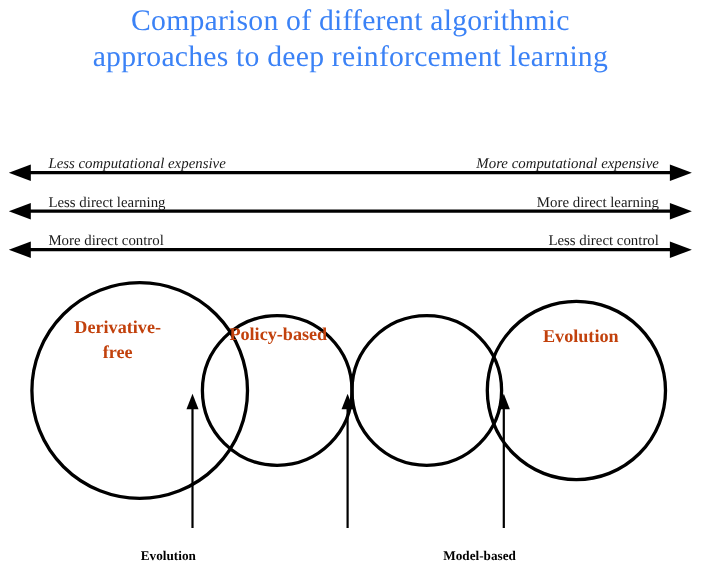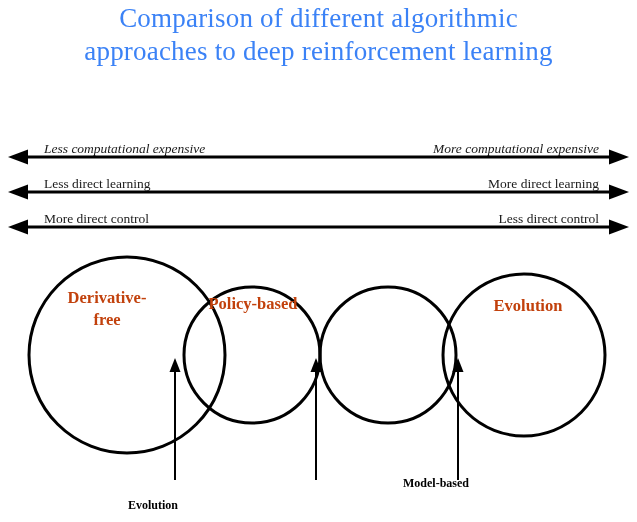--- a/index.html
+++ b/index.html
@@ -152,15 +152,15 @@
     <line x1="175" y1="130" x2="175" y2="18" stroke="#000000" stroke-width="2"></line>
     <polygon points="175,8 169.5,22 180.5,22" fill="#000000"></polygon>
     <line x1="316" y1="130" x2="316" y2="18" stroke="#000000" stroke-width="2"></line>
     <polygon points="316,8 310.5,22 321.5,22" fill="#000000"></polygon>
     <line x1="458" y1="130" x2="458" y2="18" stroke="#000000" stroke-width="2"></line>
     <polygon points="458,8 452.5,22 463.5,22" fill="#000000"></polygon>
   </svg>
 
   <div class="callout-label" style="left:128px; top:498px;">Evolution</div>
   <div class="callout-label" style="left:263px; top:528px;">Actor-Critic</div>
-  <div class="callout-label" style="left:403px; top:476px;">Model-based</div>
+  <div class="callout-label" style="left:403px; top:498px;">Model-based</div>
 
 </div>
 
 </body></html>

